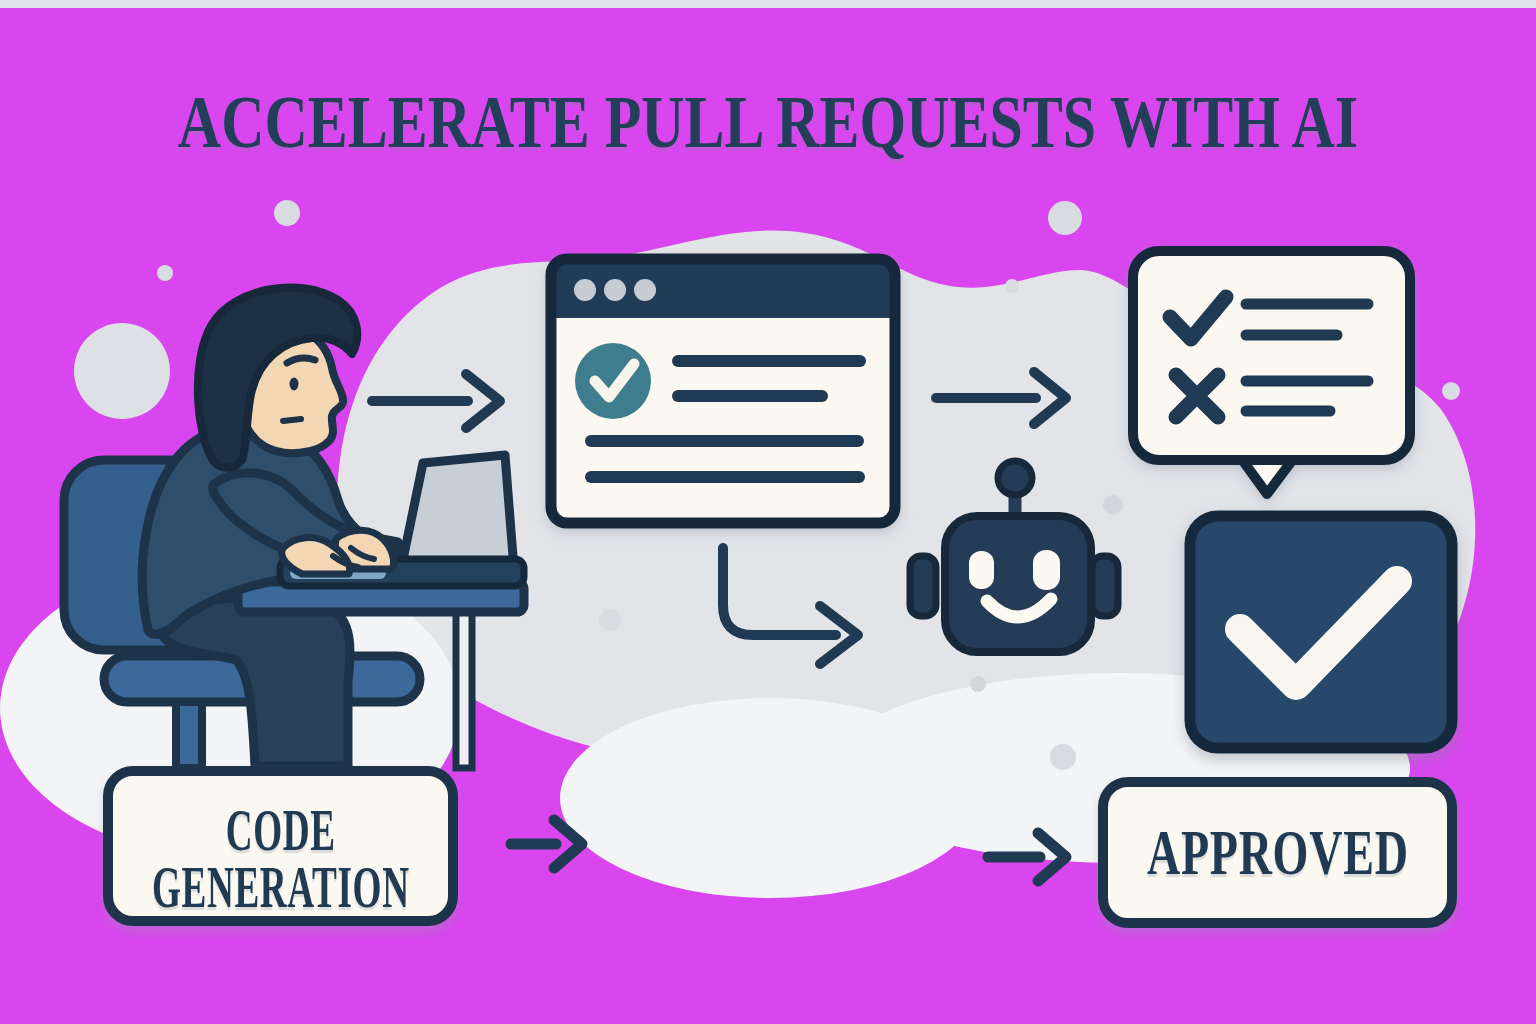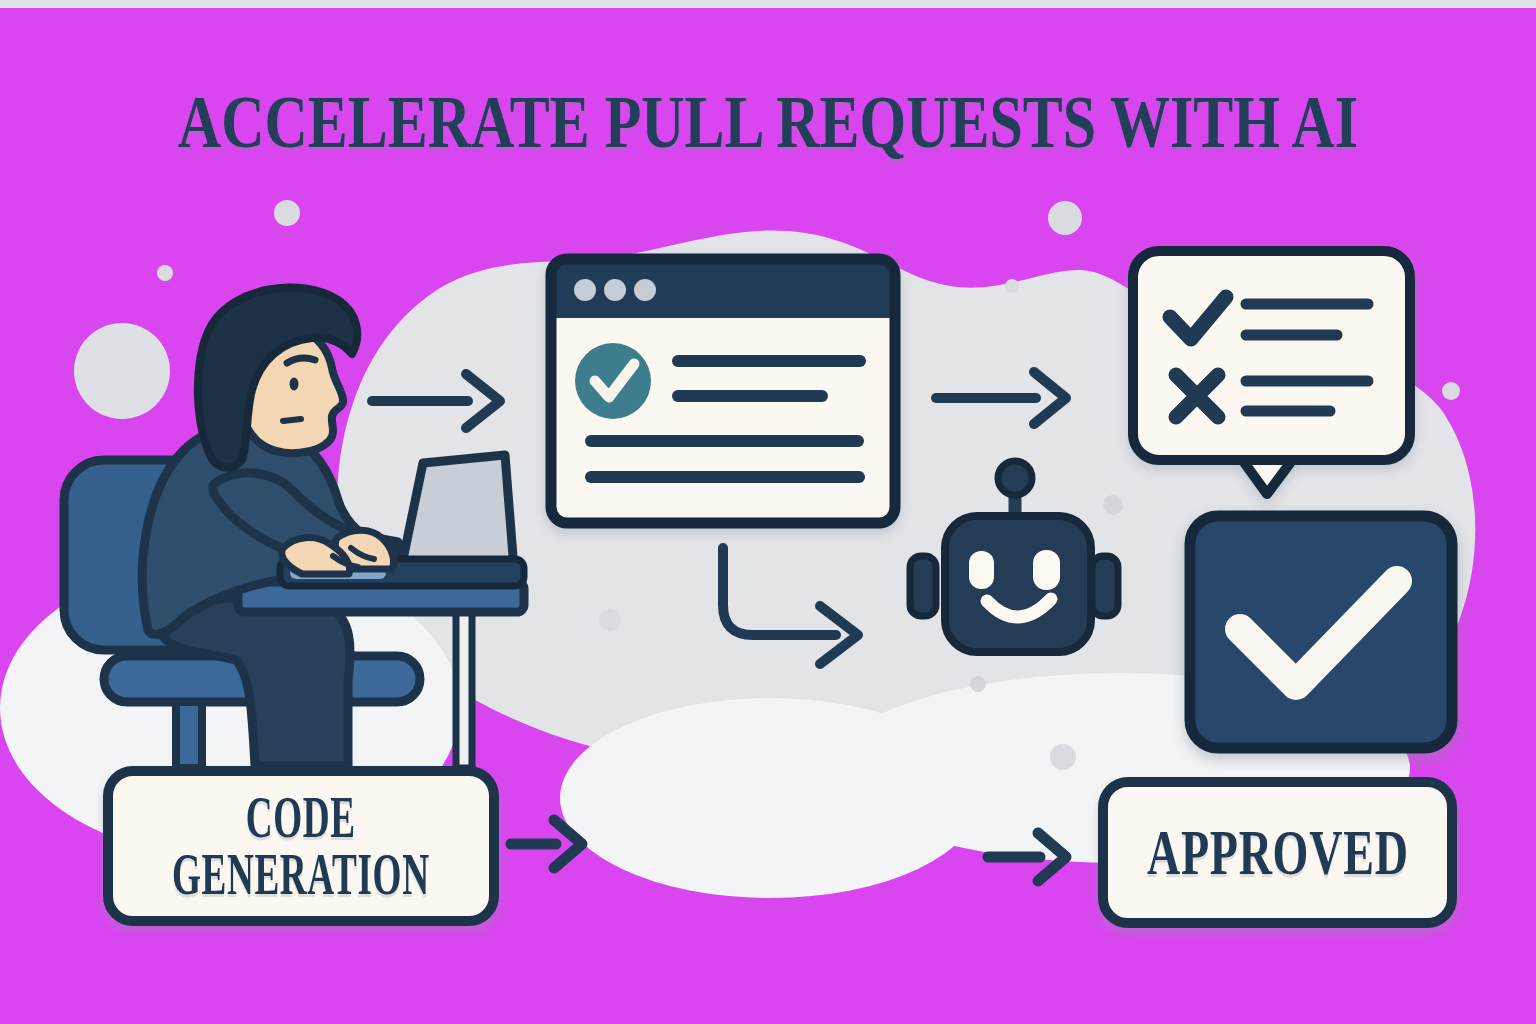--- a/index.html
+++ b/index.html
@@ -32,21 +32,21 @@
     box-shadow:0 6px 9px rgba(140,150,163,0.35);
   }
   .step-box .lines{
     display:flex;flex-direction:column;align-items:center;justify-content:center;
     transform:scaleX(0.62);transform-origin:50% 50%;
     color:#203a53;font-weight:700;
     font-size:60px;line-height:57px;letter-spacing:1px;
     text-align:center;white-space:nowrap;
     text-shadow:0 3px 1px rgba(130,140,152,0.25);
   }
-  #box-code{left:103px;top:758px;width:396px;height:160px;}
+  #box-code{left:103px;top:758px;width:355px;height:160px;align-items:flex-end;}
   #box-pr{left:600px;top:763px;width:364px;height:154px;}
   #box-approved{left:1098px;top:769px;width:359px;height:151px;}
   #box-approved .lines{font-size:64px;transform:scaleX(0.72);}
 </style>
 </head>
 <body>
 
 <div class="canvas">
 
   <svg class="stage-svg" viewBox="0 0 1536 1024" aria-hidden="true">

